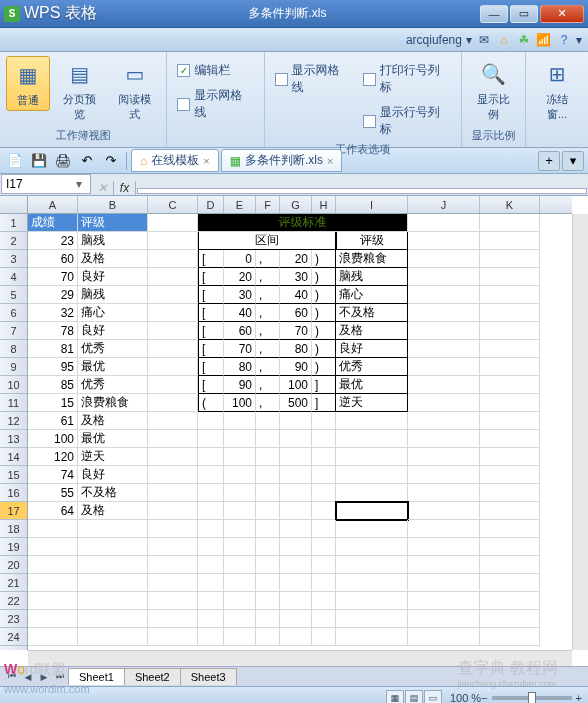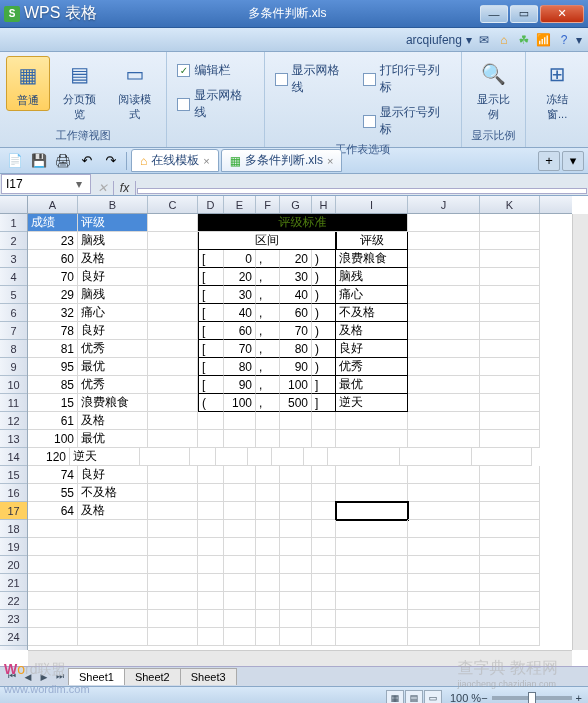--- a/index.html
+++ b/index.html
@@ -421,21 +421,21 @@
         <div class="cell" style="width:26px"></div>
         <div class="cell" style="width:32px"></div>
         <div class="cell" style="width:24px"></div>
         <div class="cell" style="width:32px"></div>
         <div class="cell" style="width:24px"></div>
         <div class="cell" style="width:72px"></div>
         <div class="cell" style="width:72px"></div>
         <div class="cell" style="width:60px"></div>
       </div>
       <div class="row">
-        <div class="cell num" style="width:42px">120</div>
+        <div class="cell num" style="width:50px">120</div>
         <div class="cell" style="width:70px">逆天</div>
         <div class="cell" style="width:50px"></div>
         <div class="cell" style="width:26px"></div>
         <div class="cell" style="width:32px"></div>
         <div class="cell" style="width:24px"></div>
         <div class="cell" style="width:32px"></div>
         <div class="cell" style="width:24px"></div>
         <div class="cell" style="width:72px"></div>
         <div class="cell" style="width:72px"></div>
         <div class="cell" style="width:60px"></div>

